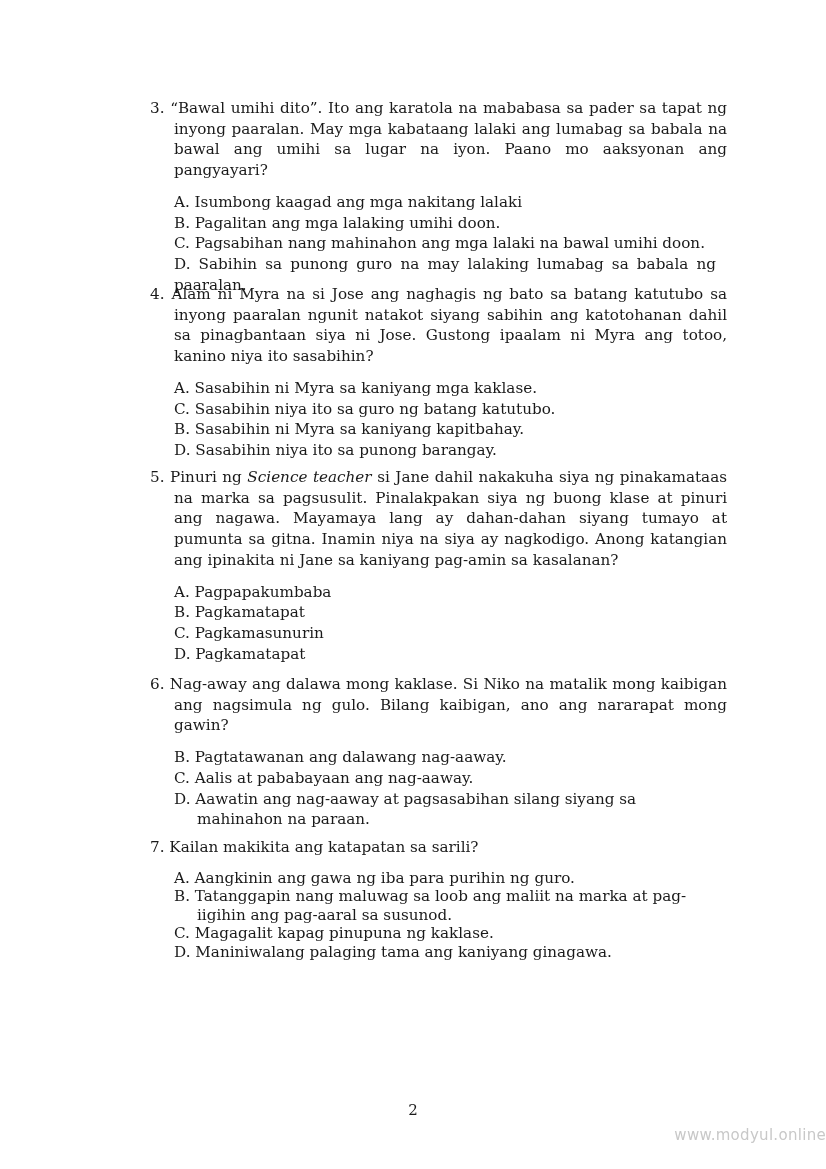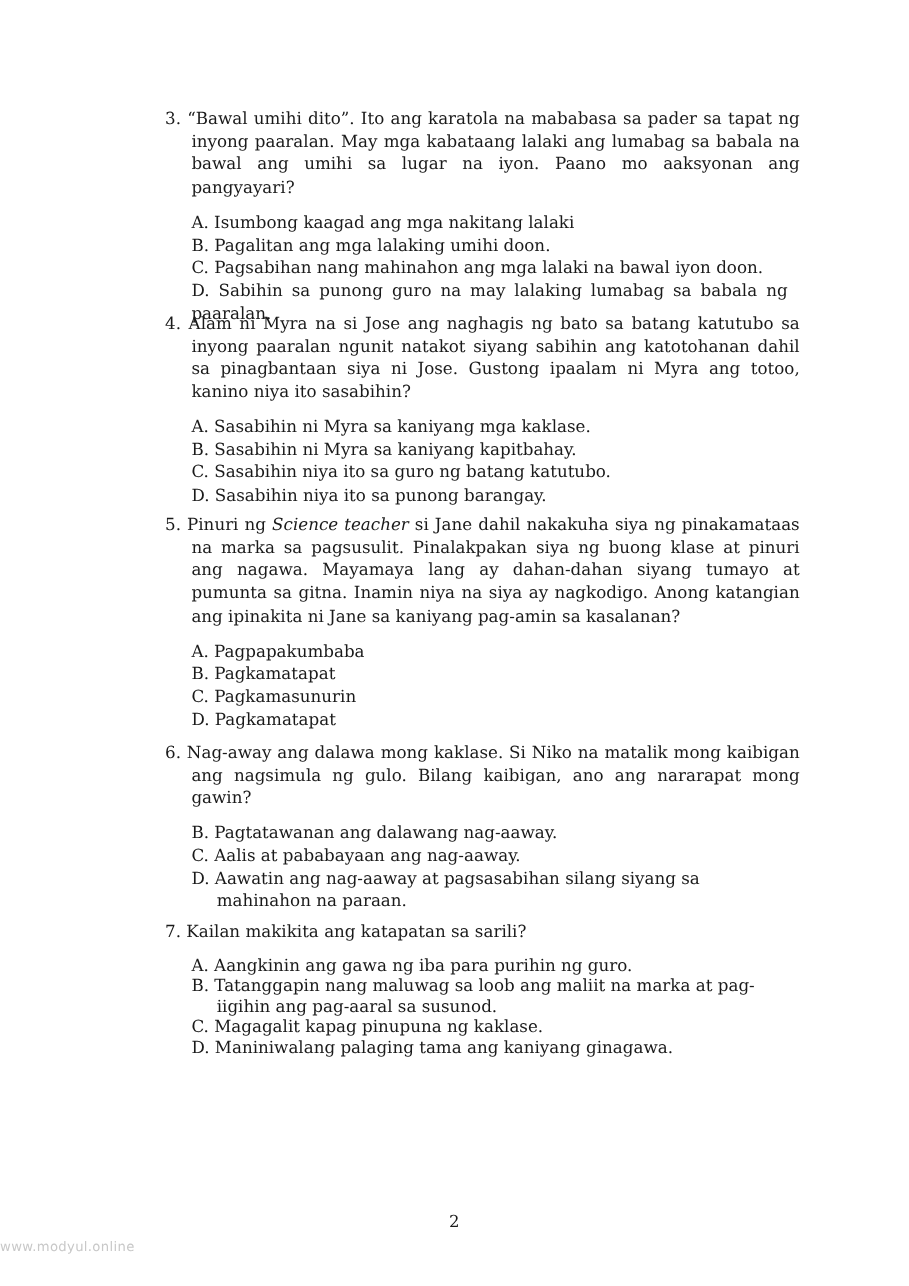--- a/index.html
+++ b/index.html
@@ -6,46 +6,46 @@
   body { width: 826px; height: 1169px; position: relative; overflow: hidden;
          font-family: "DejaVu Serif", "Liberation Serif", serif; color: #1a1a1a; }
   .page { position: absolute; left: 0; top: 0; width: 752px; height: 1169px; }
   .q { position: absolute; left: 150px; width: 577px; font-size: 15.2px; line-height: 20.7px; }
   .stem { text-align: justify; padding-left: 24px; text-indent: -24px; margin: 0; }
   .choices { margin: 11px 11px 0 24px; padding: 0; list-style: none; }
   .choices li { margin: 0; padding-left: 23px; text-indent: -23px; line-height: 20.7px; }
   .choices li.justify { text-align: justify; text-align-last: left; }
   .page-number { position: absolute; left: 0; width: 826px; top: 1101px; text-align: center;
                  font-size: 15px; }
-  .watermark { position: absolute; left: 0; width: 826px; top: 1126px; text-align: left;
-               font-family: "DejaVu Sans", "Liberation Sans", sans-serif; font-size: 12px;
+  .watermark { position: absolute; left: 0; width: 826px; top: 1126px; text-align: right;
+               font-family: "DejaVu Sans", "Liberation Sans", sans-serif; font-size: 15px;
                color: #c8c8c8; letter-spacing: 0.3px; }
   i { font-style: italic; }
 </style>
 </head>
 <body>
 
 <div class="page">
 
   <div class="q" style="top:98px;">
     <p class="stem"><span>3.</span> <span>“Bawal umihi dito”. Ito ang karatola na mababasa sa pader sa tapat ng inyong paaralan. May mga kabataang lalaki ang lumabag sa babala na bawal ang umihi sa lugar na iyon. Paano mo aaksyonan ang pangyayari?</span></p>
     <ul class="choices">
       <li>A. Isumbong kaagad ang mga nakitang lalaki</li>
       <li>B. Pagalitan ang mga lalaking umihi doon.</li>
-      <li>C. Pagsabihan nang mahinahon ang mga lalaki na bawal iyon doon.</li>
+      <li>C. Pagsabihan nang mahinahon ang mga lalaki na bawal umihi doon.</li>
       <li class="justify" style="padding-left:0;text-indent:0;">D. Sabihin sa punong guro na may lalaking lumabag sa babala ng paaralan.</li>
     </ul>
   </div>
 
   <div class="q" style="top:284px;">
     <p class="stem"><span>4.</span> <span>Alam ni Myra na si Jose ang naghagis ng bato sa batang katutubo sa inyong paaralan ngunit natakot siyang sabihin ang katotohanan dahil sa pinagbantaan siya ni Jose. Gustong ipaalam ni Myra ang totoo, kanino niya ito sasabihin?</span></p>
     <ul class="choices">
       <li>A. Sasabihin ni Myra sa kaniyang mga kaklase.</li>
+      <li>C. Sasabihin niya ito sa guro ng batang katutubo.</li>
       <li>B. Sasabihin ni Myra sa kaniyang kapitbahay.</li>
-      <li>C. Sasabihin niya ito sa guro ng batang katutubo.</li>
       <li>D. Sasabihin niya ito sa punong barangay.</li>
     </ul>
   </div>
 
   <div class="q" style="top:467px;">
     <p class="stem"><span>5.</span> <span>Pinuri ng </span><i>Science teacher</i><span> si Jane dahil nakakuha siya ng pinakamataas na marka sa pagsusulit. Pinalakpakan siya ng buong klase at pinuri ang nagawa.  Mayamaya lang ay dahan-dahan siyang tumayo at pumunta sa gitna.  Inamin niya na siya ay nagkodigo. Anong katangian ang ipinakita ni Jane sa kaniyang pag-amin sa kasalanan?</span></p>
     <ul class="choices">
       <li>A. Pagpapakumbaba</li>
       <li>B. Pagkamatapat</li>
       <li>C. Pagkamasunurin</li>

